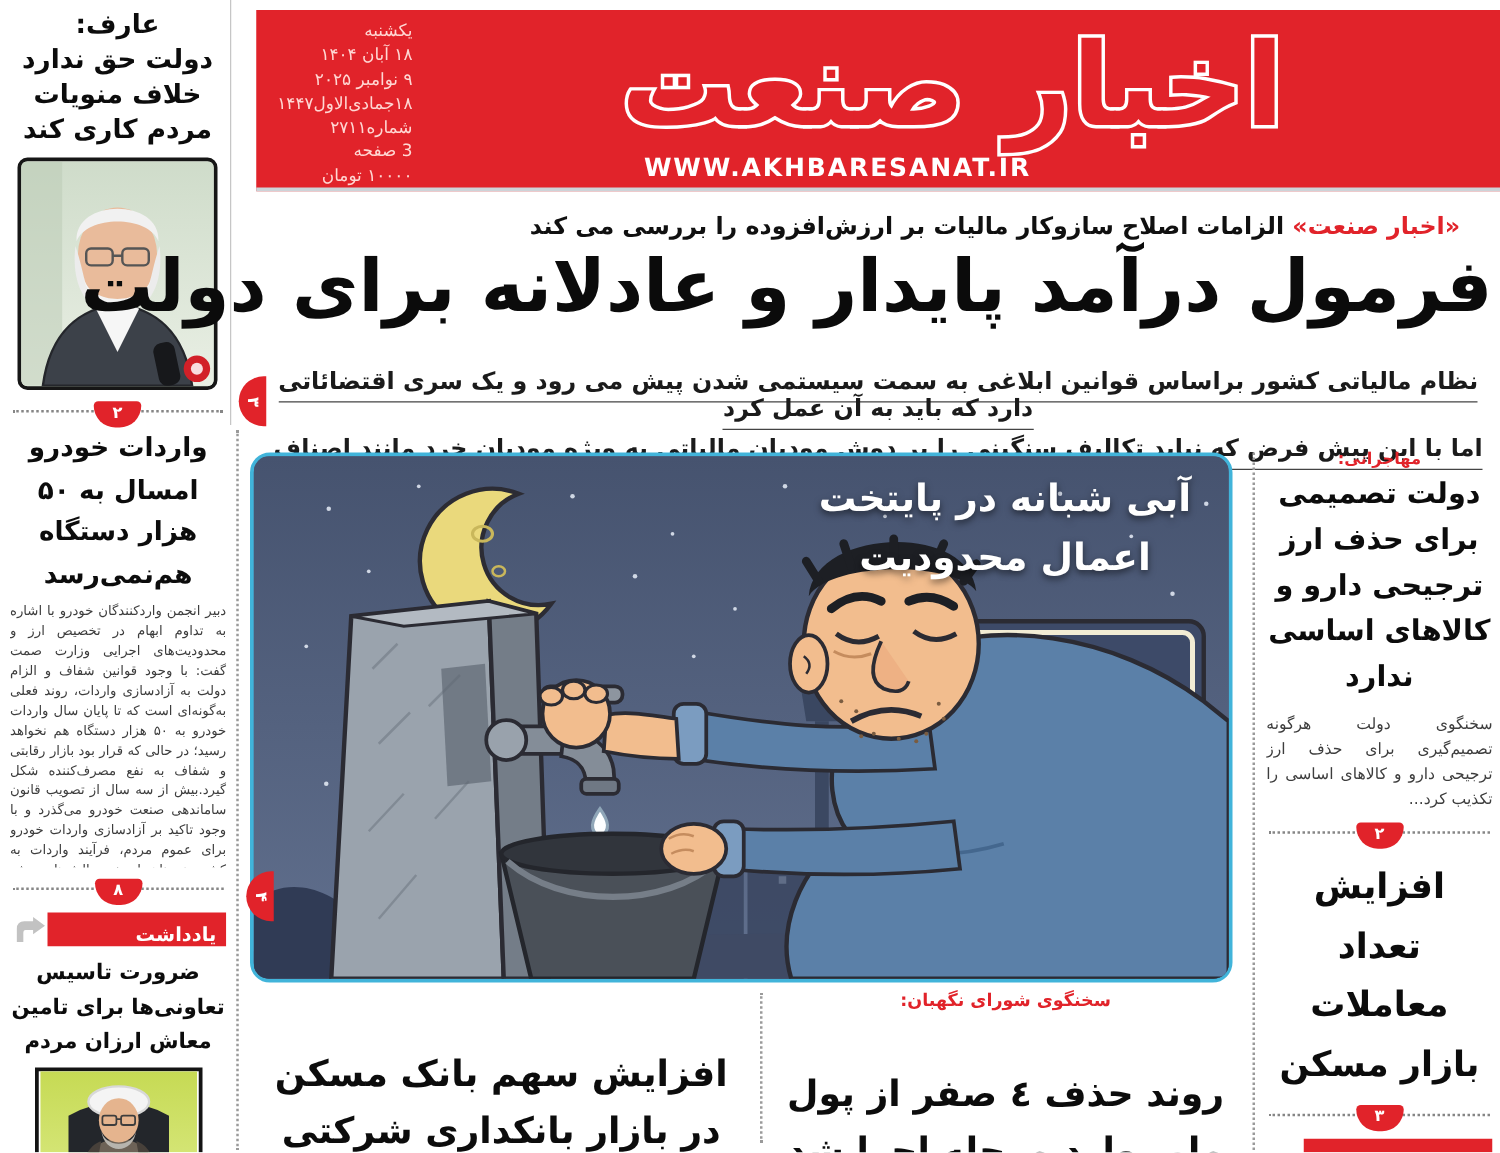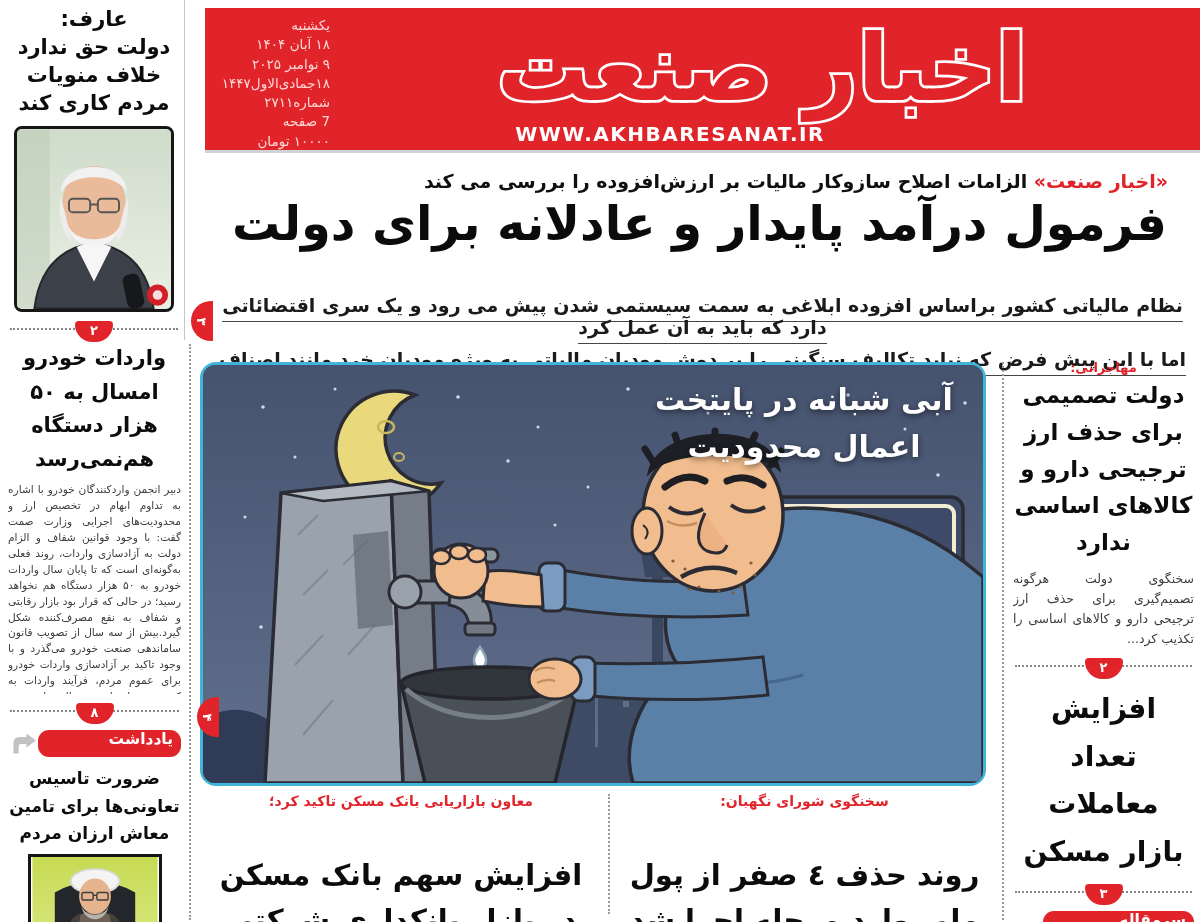--- a/index.html
+++ b/index.html
@@ -21,21 +21,21 @@
 
   
   .aref-box{position:absolute;left:8px;top:6px;width:172px;height:332px;}
   .aref-box .hl{font-size:21px;font-weight:800;line-height:1.33;text-align:center;color:#0c0c0c;}
   .aref-photo{display:block;margin:8px auto 0;border:3px solid #161616;border-radius:8px;background:#dfe8da;}
   .v-line-top{position:absolute;left:184px;top:0;height:340px;border-left:1px solid #c6c6c6;}
 
   
   .kicker-line{position:absolute;right:32px;top:170px;font-size:19px;font-weight:bold;color:#101010;}
   .kicker-line .brand{color:var(--red);}
-  .headline-main{position:absolute;left:205px;right:6px;top:195px;text-align:center;font-size:48px;font-weight:800;letter-spacing:-1px;color:#0b0b0b;white-space:nowrap;}
+  .headline-main{position:absolute;left:205px;right:6px;top:195px;text-align:center;font-size:58px;font-weight:800;letter-spacing:-1px;color:#0b0b0b;white-space:nowrap;}
   .deck{position:absolute;left:215px;right:10px;top:294px;text-align:center;font-size:19px;font-weight:bold;color:#1b1b1b;}
   .deck .dline{margin-bottom:10px;}
   .deck .dline span{border-bottom:1.5px solid #444;padding-bottom:5px;}
 
   
   .side-badge{position:absolute;width:22px;height:40px;background:var(--red);border-radius:20px 0 0 20px;color:#fff;display:flex;align-items:center;justify-content:center;font-size:13px;font-weight:bold;}
   .side-badge span{display:block;transform:rotate(90deg);}
   .sb-main{left:191px;top:301px;}
   .sb-cartoon{left:-6px;top:332px;z-index:5;}
 
@@ -56,21 +56,21 @@
 
   
   .col{position:absolute;overflow:hidden;}
   .left-col{left:8px;top:340px;width:173px;height:582px;}
   .right-col{left:1013px;top:360px;width:181px;height:562px;}
   .kicker-red{color:var(--red);font-weight:bold;text-align:center;}
   .h-col{font-weight:800;text-align:center;color:#0c0c0c;}
   .body-txt{text-align:justify;color:var(--body);}
 
   .section-bar{display:flex;align-items:center;height:27px;margin:6px 0 8px;}
-  .section-bar .bar{flex:1;height:100%;background:var(--red);display:flex;align-items:flex-start;justify-content:flex-start;padding:0 8px;color:#fff;font-weight:bold;font-size:15.5px;border-radius:11px;}
+  .section-bar .bar{flex:1;height:100%;background:var(--red);display:flex;align-items:flex-end;justify-content:flex-start;padding:0 8px;color:#fff;font-weight:bold;font-size:15.5px;}
   .section-bar .arrow{width:30px;height:24px;flex:0 0 auto;display:flex;align-items:center;justify-content:center;}
 
   
   .b-story{position:absolute;top:793px;text-align:center;}
   .bs-left{left:203px;width:396px;}
   .bs-right{left:617px;width:375px;}
   .b-story .k{font-size:14px;margin-bottom:4px;}
   .b-story .h{font-size:29px;font-weight:800;line-height:1.55;color:#0c0c0c;margin-top:44px;}
 </style>
 </head>
@@ -78,21 +78,21 @@
 
 <div class="page">
 
   <div class="masthead">
     <div class="dates">
       <div>یکشنبه</div>
       <div>۱۸ آبان ۱۴۰۴</div>
       <div>۹ نوامبر ۲۰۲۵</div>
       <div>۱۸جمادی‌الاول۱۴۴۷</div>
       <div>شماره۲۷۱۱</div>
-      <div>7 صفحه</div>
+      <div>3 صفحه</div>
       <div>۱۰۰۰۰ تومان</div>
     </div>
     <div class="logo-wrap">
       <svg viewBox="0 0 875 118" width="875" height="118">
         <text x="437" y="92" text-anchor="middle" font-family="DejaVu Sans, sans-serif" font-size="92" font-weight="bold" fill="#e1232a" stroke="#ffffff" stroke-width="5.5" paint-order="stroke">اخبار صنعت</text>
       </svg>
     </div>
     <div class="site-url">WWW.AKHBARESANAT.IR</div>
   </div>
   <div class="v-line-top"></div>
@@ -130,21 +130,21 @@
     <div class="sep">
       <div class="pill">۲</div>
     </div>
   </div>
 
   <div class="kicker-line">
     <span class="brand">«اخبار صنعت»</span><span> الزامات اصلاح سازوکار مالیات بر ارزش‌افزوده را بررسی می کند</span>
   </div>
   <div class="headline-main">فرمول درآمد پایدار و عادلانه برای دولت</div>
   <div class="deck">
-    <div class="dline"><span>نظام مالیاتی کشور براساس افزوده ابلاغی به سمت سیستمی شدن پیش می رود و یک سری اقتضائاتی دارد که باید به آن عمل کرد</span></div>
+    <div class="dline"><span>نظام مالیاتی کشور براساس قوانین ابلاغی به سمت سیستمی شدن پیش می رود و یک سری اقتضائاتی دارد که باید به آن عمل کرد</span></div>
     <div class="dline"><span>اما با این پیش فرض که نباید تکالیف سنگینی را بر دوش مودیان مالیاتی به ویژه مودیان خرد مانند اصناف گذاشت</span></div>
   </div>
   <div class="side-badge sb-main">
       <span>۳</span>
     </div>
 
   <div class="cartoon">
     <svg viewBox="0 0 780 418" width="780" height="418">
       <defs>
         <linearGradient id="sky" x1="0" y1="0" x2="0" y2="1">
@@ -361,21 +361,20 @@
       <path d="M52,50 C54,72 80,72 82,50 C80,66 54,66 52,50 Z" fill="#b7b4ae"></path>
       <rect x="53" y="38" width="12" height="8" rx="2" fill="none" stroke="#3d3d3d" stroke-width="1.5"></rect>
       <rect x="69" y="38" width="12" height="8" rx="2" fill="none" stroke="#3d3d3d" stroke-width="1.5"></rect>
       <line x1="65" y1="41" x2="69" y2="41" stroke="#3d3d3d" stroke-width="1.5"></line>
       <rect x="0" y="82" width="134" height="10" fill="#3a342c"></rect>
     </svg>
 
   </div>
 
   <div class="b-story bs-left">
-    <div class="kicker-red k">معاون بازاریابی بانک مسکن تاکید کرد؛</div>
     <div class="h">افزایش سهم بانک مسکن در بازار بانکداری شرکتی</div>
     <div class="sep" style="width:280px;margin:2px auto 0;">
       <div class="pill">۵</div>
     </div>
   </div>
 
   <div class="b-story bs-right">
     <div class="kicker-red k">سخنگوی شورای نگهبان:</div>
     <div class="h">روند حذف ٤ صفر از پول ملی وارد مرحله اجرا شد</div>
     <div class="sep" style="width:280px;margin:2px auto 0;">

